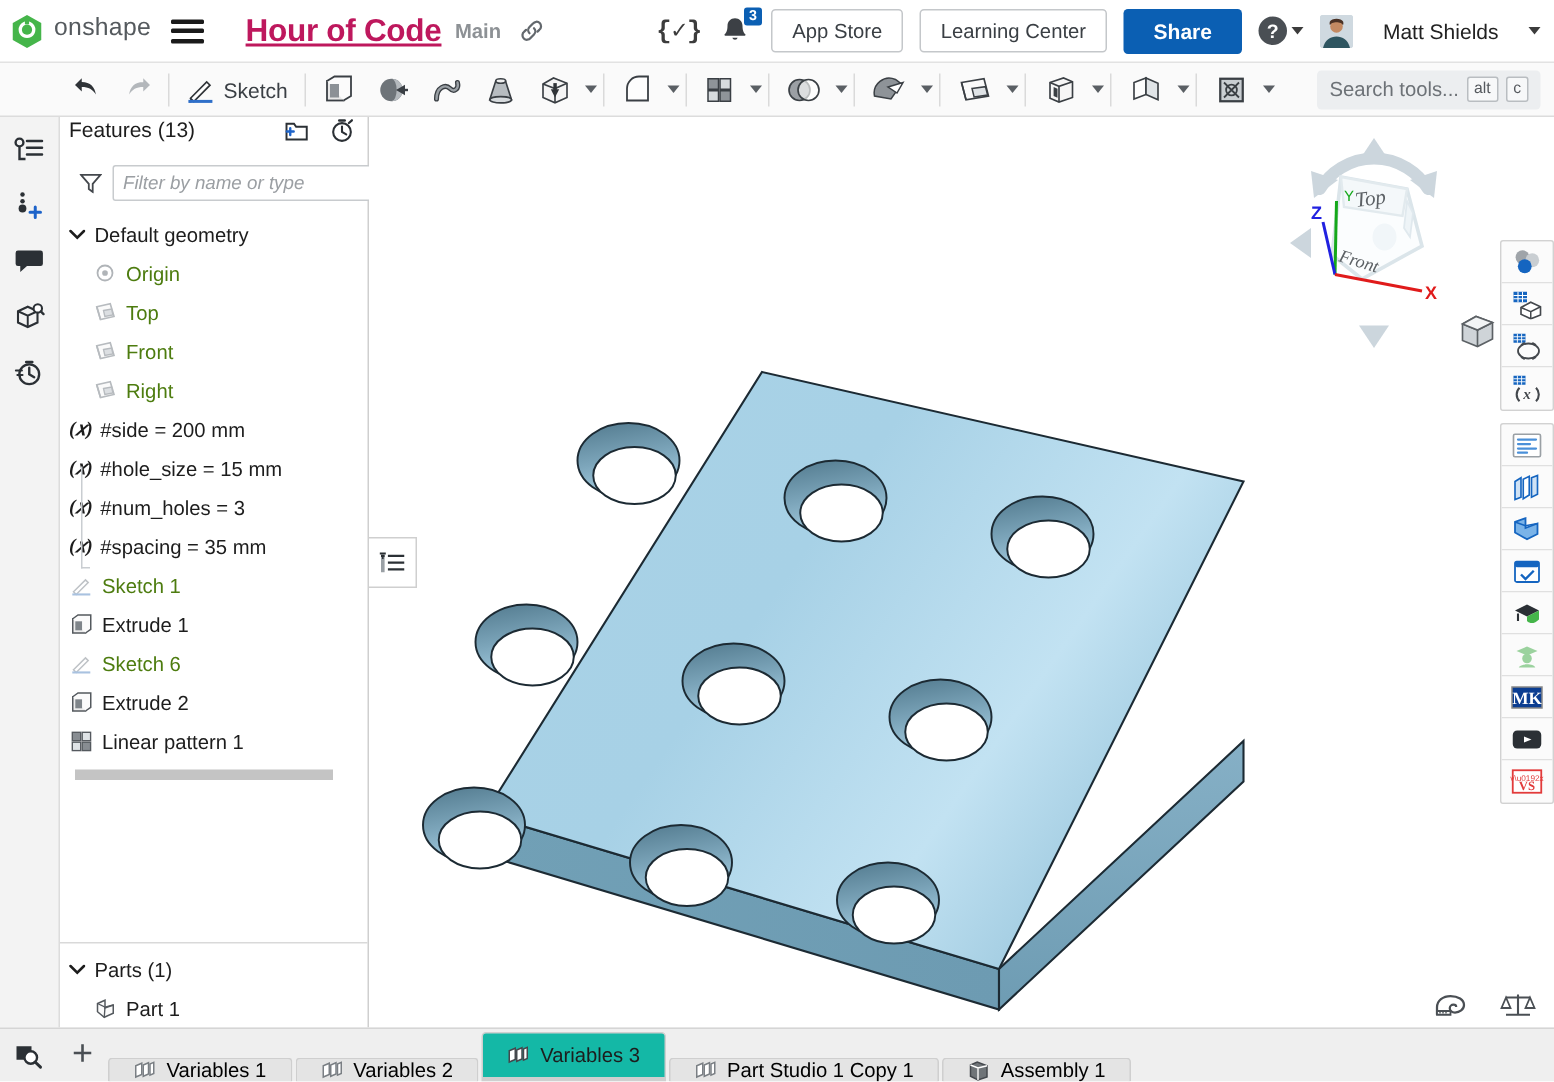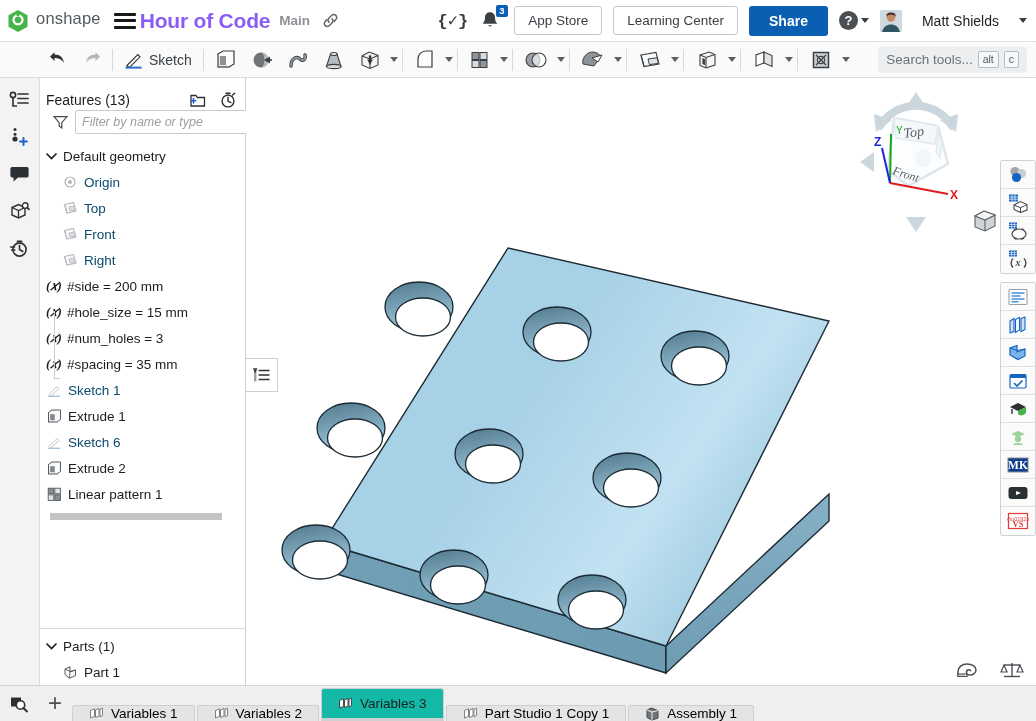--- a/index.html
+++ b/index.html
@@ -16,21 +16,21 @@
     position: absolute; left: 0; top: 0; width: 1036px; height: 42px;
     background: #ffffff; display: flex; align-items: center;
     border-bottom: 1px solid #e2e2e2;
   }
   .brand { display: flex; align-items: flex-start; gap: 7px; padding-left: 7px; }
   .brand-mark { width: 22px; height: 24px; position: relative; }
   .brand-name { font-size: 16.5px; color: #555a5e; letter-spacing: .2px; }
   .hamburger { margin-left: 13px; width: 22px; height: 16px;
     display: flex; flex-direction: column; justify-content: space-between; cursor: pointer; }
   .hamburger i { display: block; height: 3px; background: #1a1a1a; border-radius: 1px; }
-  .doc-title { margin-left: 4px; font-size: 21px; font-weight: bold; color: #8b5cf6; letter-spacing: -.2px; }
+  .doc-title { margin-left: 28px; font-size: 21px; font-weight: bold; color: #be185d; letter-spacing: -.2px; text-decoration: underline; }
   .doc-branch { margin-left: 9px; font-size: 13.5px; color: #8d9195; font-weight: bold; }
   .link-icon { margin-left: 12px; color: #6b7075; cursor: pointer; display:flex; align-items:center; }
 
   .top-right { margin-left: auto; display: flex; align-items: center; gap: 11px; padding-right: 9px; }
   .fs-icon { font-size: 17px; color: #3c3c3c; font-weight: bold; cursor: pointer;
              font-family: "Liberation Mono", monospace; }
   .bell-wrap { position: relative; width: 24px; height: 24px; cursor: pointer; }
   .badge {
     position: absolute; right: -5px; top: -4px; background: #0b5fb3; color: #fff;
     font-size: 9.5px; font-weight: bold; border-radius: 2px; padding: 1px 3.5px; line-height: 1.15;
@@ -85,37 +85,37 @@
     background: #f3f3f3; border-right: 1px solid #dcdcdc;
     display: flex; flex-direction: column; align-items: center; padding-top: 8px; gap: 9px;
   }
   .rail-btn { width: 30px; height: 28px; display: flex; align-items: center; justify-content: center; cursor: pointer; }
 
   
   .panel {
     position: absolute; left: 40px; top: 78px; width: 206px; height: 607px;
     background: #fff; border-right: 1px solid #cfcfcf; display: flex; flex-direction: column;
   }
-  .panel-head { height: 30px; display: flex; align-items: flex-end; padding: 0 8px 0 6px; gap: 12px; }
+  .panel-head { height: 30px; display: flex; align-items: flex-start; padding: 0 8px 0 6px; gap: 12px; }
   .panel-title { font-size: 14px; color: #1d1d1d; font-weight: normal; }
   .panel-head-actions { margin-left: auto; display: flex; align-items: center; gap: 12px; }
   .filter-row { display: flex; align-items: center; gap: 7px; padding: 2px 8px 7px 13px; }
   .filter-input {
     flex: 1; height: 24px; border: 1px solid #c8cbce; border-radius: 2px; background: #fff;
     font-size: 12.5px; color: #1d1d1d; padding: 0 6px;
     font-family: "Liberation Sans", sans-serif; font-style: italic;
   }
   .filter-input::placeholder { color: #9b9fa3; font-style: italic; }
 
   .tree { flex: 1; overflow: hidden; position: relative; padding-top: 2px; }
   .tree-row { display: flex; align-items: center; height: 26px; padding-left: 6px; gap: 6px; cursor: pointer; }
   .tree-row.child { padding-left: 22px; }
   .tw-caret { width: 11px; display: flex; align-items: center; justify-content: center; }
   .tree-label { font-size: 13.5px; color: #1d1d1d; white-space: nowrap; }
-  .tree-label.muted { color: #0c4a6e; text-align: right; }
+  .tree-label.muted { color: #4d7c0f; text-align: right; }
   .tree-ico { width: 16px; height: 16px; display: flex; align-items: center; justify-content: center; flex: 0 0 16px; }
   .var-row { display: flex; align-items: center; height: 26px; padding-left: 6px; gap: 5px; cursor: pointer; }
   .var-glyph { font-size: 13px; color: #1d1d1d; font-family: "Liberation Serif", serif; font-weight: bold; font-style: italic; }
   .group-line {
     position: absolute; left: 14px; width: 1px; background: #c9cdd1;
   }
   .group-line:after { content:""; position:absolute; bottom:0; left:0; width:6px; height:1px; background:#c9cdd1; }
 
   .hscroll-wrap { padding: 6px 10px 5px 10px; }
   .hscroll { height: 7px; background: #c4c4c4; border-radius: 0; width: 93%; }

